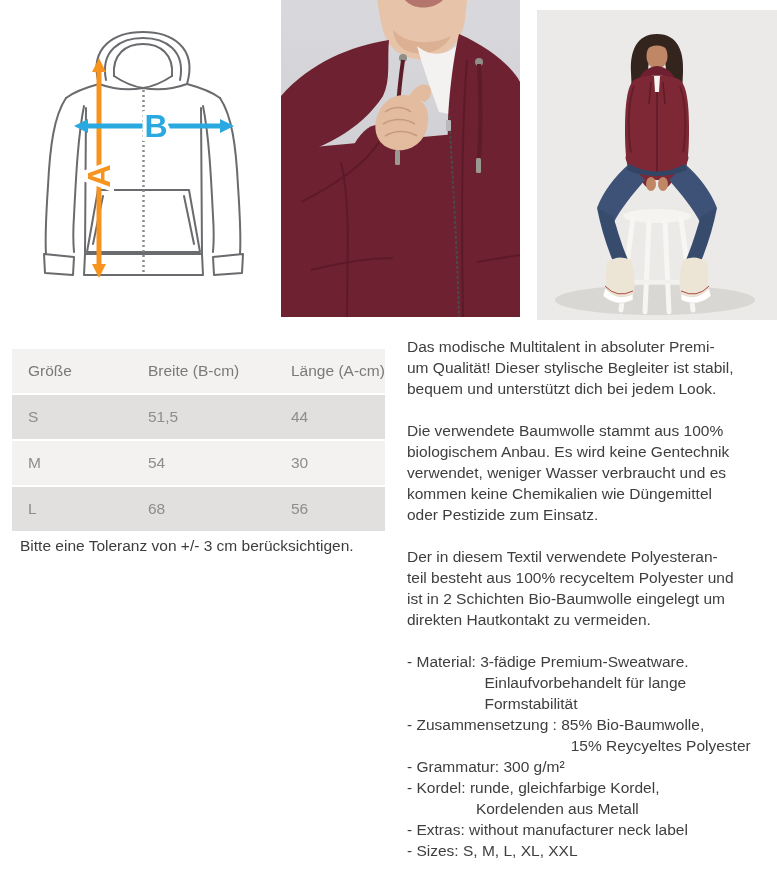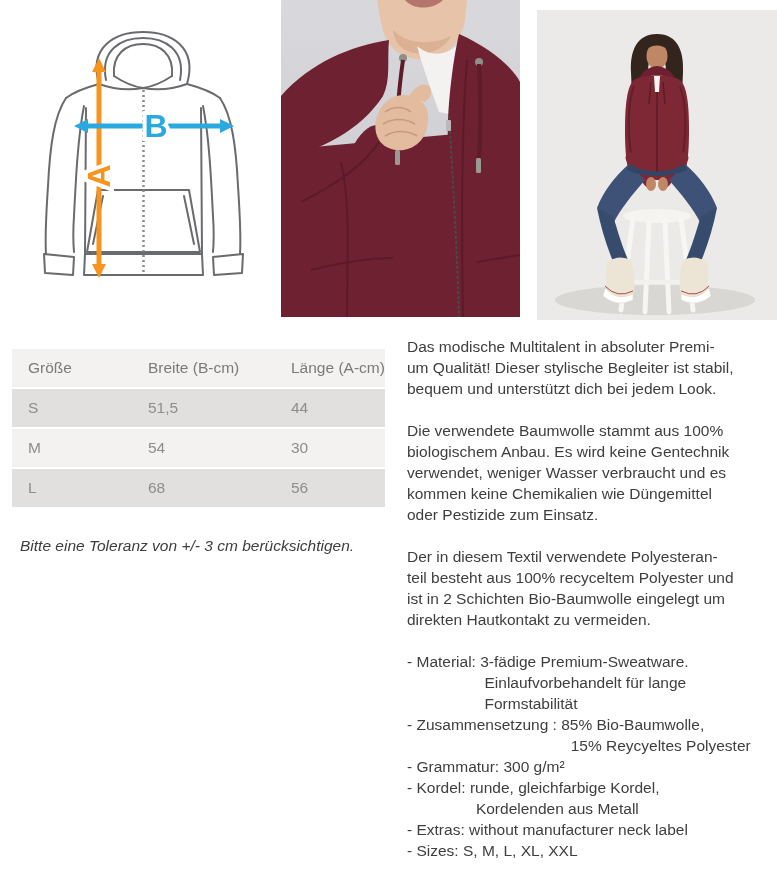--- a/index.html
+++ b/index.html
@@ -15,32 +15,32 @@
   .photo-model { left:537px; top:10px; width:240px; height:310px; }
   .diagram svg, .photo-closeup svg, .photo-model svg { display:block; width:100%; height:100%; }
 
   
   table.size-table {
     position:absolute; left:12px; top:347px; width:373px;
     border-collapse:separate; border-spacing:0 2px;
     font-size:15.5px; color:#8e8d8b; table-layout:fixed;
   }
   table.size-table th, table.size-table td {
-    height:38px; padding:0; text-align:left; font-weight:normal; vertical-align:middle;
+    height:44px; padding:0; text-align:left; font-weight:normal; vertical-align:middle;
   }
   table.size-table th:first-child, table.size-table td:first-child { width:120px; padding-left:16px; }
   table.size-table th:nth-child(2), table.size-table td:nth-child(2) { width:143px; }
   table.size-table thead tr { background:#f3f2f0; }
   table.size-table thead th { color:#7b7a78; }
   table.size-table tbody tr:nth-child(odd)  { background:#e1e0de; }
   table.size-table tbody tr:nth-child(even) { background:#f3f2f0; }
 
   .tolerance-note {
     position:absolute; left:20px; top:537px;
-    font-size:15.5px; color:#3d3d3d;font-style:italic;
+    font-size:15.5px; color:#3d3d3d;
   }
 
   
   .description {
     position:absolute; left:407px; top:336px; width:372px;
     font-size:15.5px; line-height:21px; color:#3e3e3e;
   }
   .description .para { white-space:pre-wrap; margin:0 0 21px 0; }
   .description .para:last-child { margin-bottom:0; }
 </style>

